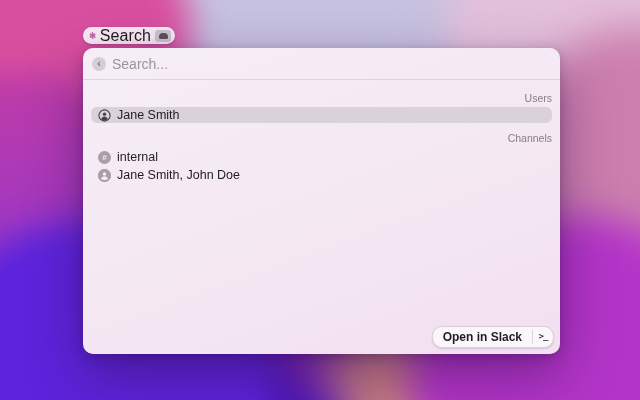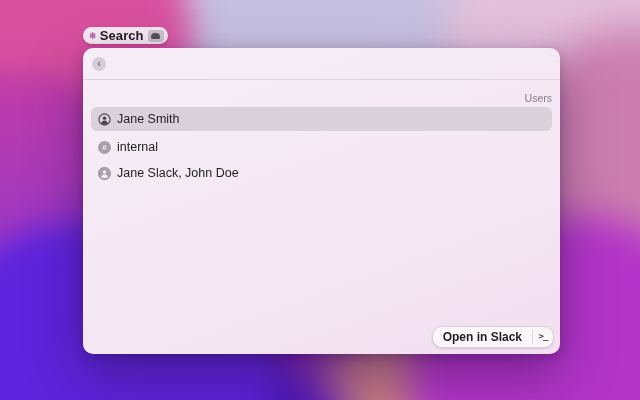--- a/index.html
+++ b/index.html
@@ -34,21 +34,21 @@
 
   
   .pill {
     position: absolute; left: 83px; top: 27px; height: 17px;
     display: flex; align-items: center; gap: 4px; padding: 0 4px 0 6px;
     background: rgba(250, 246, 250, 0.92); border-radius: 9px;
     box-shadow: 0 1px 3px rgba(60, 20, 70, 0.25);
     cursor: pointer;
   }
   .pill-flower { font-size: 8px; line-height: 8px; color: #c2579f; text-shadow: 0.5px 0.5px 0 #8a5ac0; }
-  .pill-label { font-size: 13px; font-weight: bold; color: #1d1b1e; letter-spacing: 0.1px; }
+  .pill-label { font-size: 16px; font-weight: normal; color: #1d1b1e; letter-spacing: 0.1px; }
   .pill-key {
     width: 16px; height: 12px; border-radius: 3px; background: #cbc3cc;
     display: flex; align-items: center; justify-content: center;
   }
   .pill-key-blob { width: 9px; height: 6px; border-radius: 4px 4px 1.5px 1.5px; background: #56525a; }
 
   
   .panel {
     position: absolute; left: 83px; top: 48px; width: 477px; height: 306px;
     border-radius: 10px;
@@ -72,21 +72,21 @@
   .search-input::placeholder { color: #9d929e; opacity: 1; }
   .search-divider { position: absolute; left: 0; right: 0; top: 31px; height: 1px; background: #ded2dd; }
 
   
   .content { position: absolute; left: 8px; right: 8px; top: 32px; }
   .section-header { font-size: 10.5px; line-height: 14px; color: #877d8b; margin-left: 2px; text-align: right; }
   .sh-users    { margin-top: 11px; }
   .sh-channels { margin-top: 8px; }
   .sh-groups   { margin-top: 8px; }
   .row {
-    height: 24px; display: flex; align-items: center; gap: 6px;
+    height: 16px; display: flex; align-items: center; gap: 6px;
     border-radius: 6px; padding: 0 3px 0 7px; cursor: pointer;
   }
   .row.selected { background: #d9d2da; }
   .row-users-jane { margin-top: 2px; }
   .row-channels-0 { margin-top: 4px; }
   .row-groups-0 { margin-top: 2px; }
   .row-label { font-size: 12.5px; font-weight: 500; color: #201d22; }
 
   .icon-outline { width: 13px; height: 13px; flex: none; display: block; }
   .circle-icon {
@@ -139,53 +139,55 @@
     <span class="pill-key-blob"></span>
   </span>
 </div>
 
 <div class="panel">
 
   <div class="searchbar">
     <div class="back-btn">
       <span class="back-chevron">‹</span>
     </div>
+    <input class="search-input" type="text" placeholder="Search..." style="">
   </div>
   <div class="search-divider"></div>
 
   <div class="content">
 
     <div class="section-header sh-users">Users</div>
 
     <div class="row selected row-users-jane">
       <svg class="icon-outline" viewBox="0 0 20 20" width="13" height="13">
         <circle cx="10" cy="10" r="8.6" fill="none" stroke="#45404a" stroke-width="1.7"></circle>
         <circle cx="10" cy="7.9" r="2.6" fill="#45404a"></circle>
         <path d="M4.9 15.7 a8.6 8.6 0 0 0 10.2 0 c-0.9 -2.7 -2.8 -4.1 -5.1 -4.1 s-4.2 1.4 -5.1 4.1z" fill="#45404a"></path>
       </svg>
       <span class="row-label">Jane Smith</span>
     </div>
 
 
+    <div class="section-header sh-channels">Channels</div>
 
     <div class="row row-channels-0">
       <span class="circle-icon">#</span>
       <span class="row-label">internal</span>
     </div>
 
 
     <div class="row row-groups-0">
       <span class="circle-icon">
         <svg viewBox="0 0 20 20" width="13" height="13">
           <circle cx="10" cy="10" r="10" fill="#a89fab"></circle>
           <circle cx="10" cy="7.6" r="2.6" fill="#f3edf5"></circle>
           <path d="M4.6 15.2 c1 -2.7 3 -4.1 5.4 -4.1 s4.4 1.4 5.4 4.1 a10 10 0 0 1 -10.8 0z" fill="#f3edf5"></path>
         </svg>
       </span>
-      <span class="row-label">Jane Slack, John Doe</span>
+      <span class="row-label">Jane Smith, John Doe</span>
     </div>
 
   </div>
 
   <div class="open-btn">
     <span class="open-btn-label">Open in Slack</span>
     <span class="open-btn-sep"></span>
     <span class="open-btn-glyph">&gt;_</span>
   </div>
 

